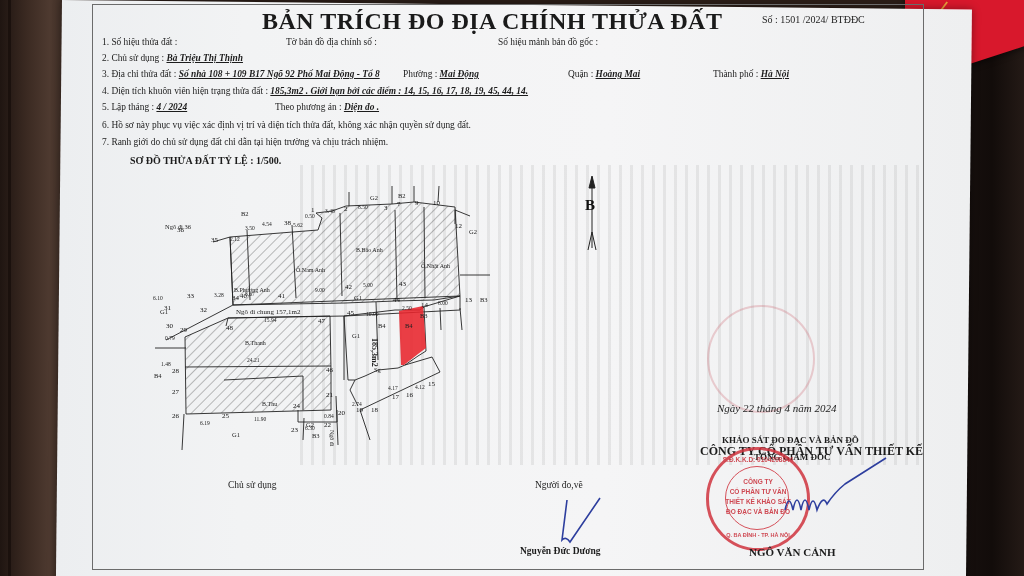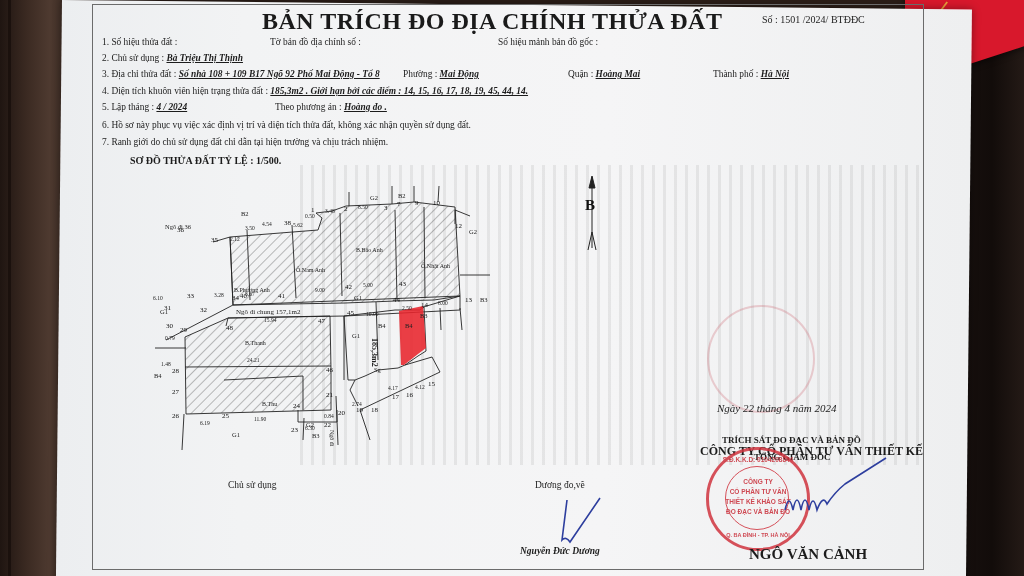--- a/index.html
+++ b/index.html
@@ -35,34 +35,34 @@
     <div class="red-book-line"></div>
   </div>
 
 <div class="paper"></div>
 <div class="frame"></div>
 
 <div class="title">BẢN TRÍCH ĐO ĐỊA CHÍNH THỬA ĐẤT</div>
 <div class="docno">Số : 1501  /2024/ BTĐĐC</div>
 
 <div class="line" style="left:102px;top:37px;"><span>1. Số hiệu thửa đất :</span></div>
-<div class="line" style="left:270px;top:37px;">Tờ bản đồ địa chính số :</div>
+<div class="line" style="left:286px;top:37px;">Tờ bản đồ địa chính số :</div>
 <div class="line" style="left:498px;top:37px;">Số hiệu mảnh bản đồ gốc :</div>
 
 <div class="line" style="left:102px;top:53px;"><span>2. Chủ sử dụng :</span> <span class="val">Bà Triệu Thị Thịnh</span></div>
 
 <div class="line" style="left:102px;top:69px;"><span>3. Địa chỉ thửa đất :</span> <span class="val">Số nhà 108 + 109 B17 Ngõ 92 Phố Mai Động - Tổ 8</span></div>
 <div class="line" style="left:403px;top:69px;text-align:right;"><span>Phường :</span> <span class="val">Mai Động</span></div>
 <div class="line" style="left:568px;top:69px;"><span>Quận :</span> <span class="val">Hoàng Mai</span></div>
 <div class="line" style="left:713px;top:69px;"><span>Thành phố :</span> <span class="val">Hà Nội</span></div>
 
 <div class="line" style="left:102px;top:86px;"><span>4. Diện tích khuôn viên hiện trạng thửa đất :</span> <span class="val">185,3m2 . Giới hạn bởi các điểm : 14, 15, 16, 17, 18, 19, 45, 44, 14.</span></div>
 
 <div class="line" style="left:102px;top:102px;"><span>5. Lập tháng :</span> <span class="val">4 / 2024</span></div>
-<div class="line" style="left:275px;top:102px;"><span>Theo phương án :</span> <span class="val">Hoàng đo .</span></div>
+<div class="line" style="left:275px;top:102px;"><span>Theo phương án :</span> <span class="val">Diện đo .</span></div>
 
 <div class="line" style="left:102px;top:120px;">6. Hồ sơ này phục vụ việc xác định vị trí và diện tích thửa đất, không xác nhận quyền sử dụng đất.</div>
 <div class="line" style="left:102px;top:137px;">7. Ranh giới do chủ sử dụng đất chỉ dẫn tại hiện trường và chịu trách nhiệm.</div>
 
 <div class="scale">SƠ ĐỒ THỬA ĐẤT TỶ LỆ : 1/500.</div>
 
 <div class="bg-stripes"></div>
 <div class="ghost-stamp"></div>
 
 <svg style="position:absolute;left:0;top:0;" width="1024" height="576" viewBox="0 0 1024 576">
@@ -213,34 +213,34 @@
   <g stroke="#222" stroke-width="1" fill="none">
     <line x1="592" y1="177" x2="592" y2="248"></line>
     <polygon points="592,176 589,188 595,188" fill="#222"></polygon>
     <polyline points="588,250 592,232 596,250"></polyline>
   </g>
   <text x="585" y="210" font-size="15" font-weight="bold" fill="#111">B</text>
 </svg>
 
 <div class="sig-block" style="left:717px;top:402px;font-size:11px;font-style:italic;">Ngày 22 tháng  4  năm 2024</div>
 <div class="sig-block" style="left:700px;top:444px;font-size:12px;font-weight:bold;">CÔNG TY CỔ PHẦN TƯ VẤN THIẾT KẾ</div>
-<div class="sig-block" style="left:722px;top:435px;font-size:9px;font-weight:bold;">TRÍCH SÁT ĐO ĐẠC VÀ BẢN ĐỒ</div>
+<div class="sig-block" style="left:722px;top:435px;font-size:9px;font-weight:bold;">KHẢO SÁT ĐO ĐẠC VÀ BẢN ĐỒ</div>
 <div class="sig-block" style="left:754px;top:452px;font-size:9px;font-weight:bold;">TỔNG GIÁM ĐỐC</div>
 
 <div class="stamp">
   <div class="stamp-inner"></div>
   <div class="stamp-text" style="top:6px;">S.Đ.K.K.D: 0104208844</div>
   <div class="stamp-text" style="top:28px;">CÔNG TY</div>
   <div class="stamp-text" style="top:38px;">CỔ PHẦN TƯ VẤN</div>
   <div class="stamp-text" style="top:48px;">THIẾT KẾ KHẢO SÁT</div>
   <div class="stamp-text" style="top:58px;">ĐO ĐẠC VÀ BẢN ĐỒ</div>
   <div class="stamp-text" style="top:82px;font-size:5.5px;">Q. BA ĐÌNH - TP. HÀ NỘI</div>
 </div>
 
 <svg style="position:absolute;left:0;top:0;" width="1024" height="576">
   <path d="M785,510 q4,-18 8,0 q4,-20 8,0 q4,-20 8,0 q4,-18 8,0 q6,-16 10,-6 q8,-12 18,-20 L886,458" stroke="#2d3e9e" stroke-width="1.6" fill="none"></path>
   <path d="M567,500 L562,540 q4,-4 8,2 L600,498" stroke="#2d3e9e" stroke-width="1.6" fill="none"></path>
 </svg>
 
-<div class="sig-block" style="left:749px;top:546px;font-size:15px;font-weight:bold;">NGÔ VĂN CẢNH</div>
+<div class="sig-block" style="left:749px;top:546px;font-size:11px;font-weight:bold;">NGÔ VĂN CẢNH</div>
 <div class="sig-block" style="left:228px;top:480px;font-size:9.5px;">Chủ sử dụng</div>
-<div class="sig-block" style="left:535px;top:480px;font-size:9.5px;">Dương đo,vẽ</div>
-<div class="sig-block" style="left:520px;top:546px;font-size:9.5px;font-weight:bold;font-style:italic;">Nguyễn Đức Dương</div>
+<div class="sig-block" style="left:535px;top:480px;font-size:9.5px;">Người đo,vẽ</div>
+<div class="sig-block" style="left:520px;top:546px;font-size:9.5px;font-weight:bold;">Nguyễn Đức Dương</div>
 
 </body></html>

